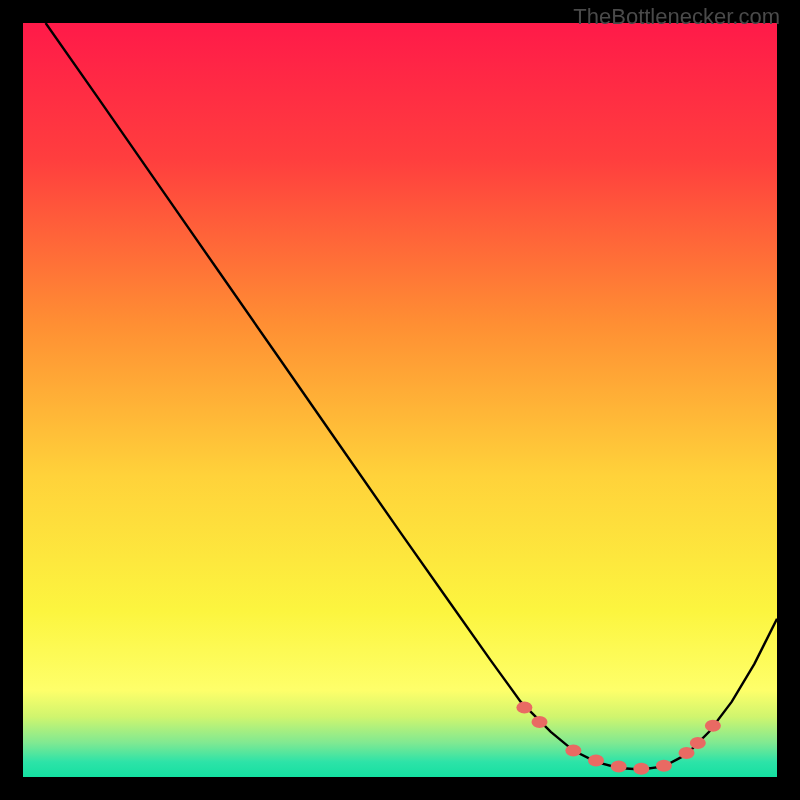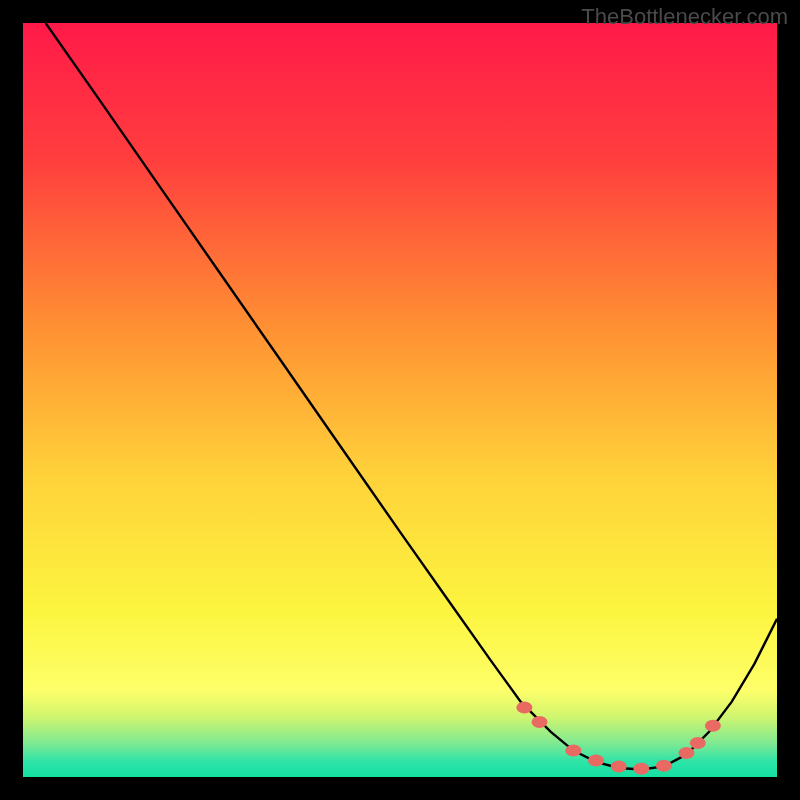--- a/index.html
+++ b/index.html
@@ -7,21 +7,21 @@
     width: 800px;
     height: 800px;
     background: #000;
     position: relative;
     font-family: Arial, sans-serif;
     overflow: hidden;
   }
   .watermark {
     position: absolute;
     top: 4px;
-    right: 12px;
+    right: 20px;
     color: #4a4a4a;
     font-size: 22px;
     font-weight: 500;
     z-index: 10;
   }
   .plot-area {
     position: absolute;
     left: 23px;
     top: 23px;
     width: 754px;

